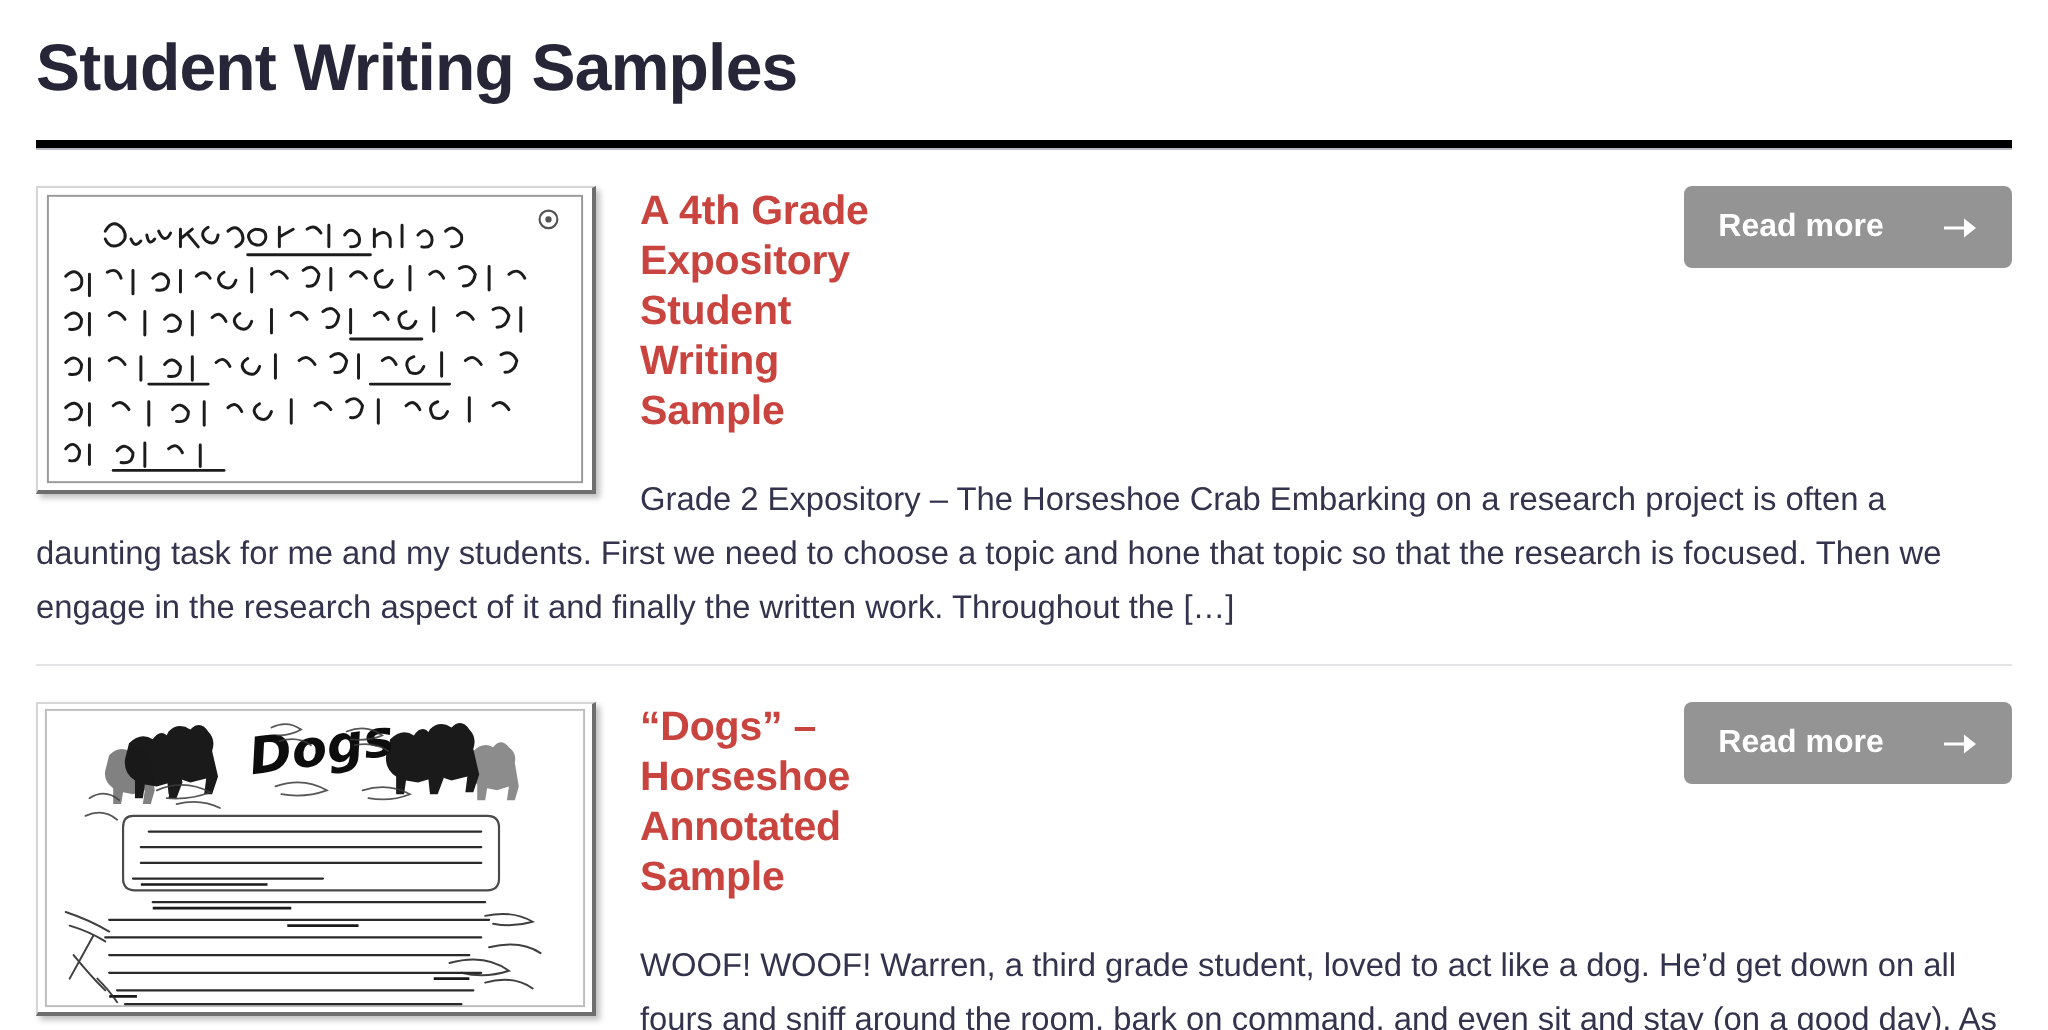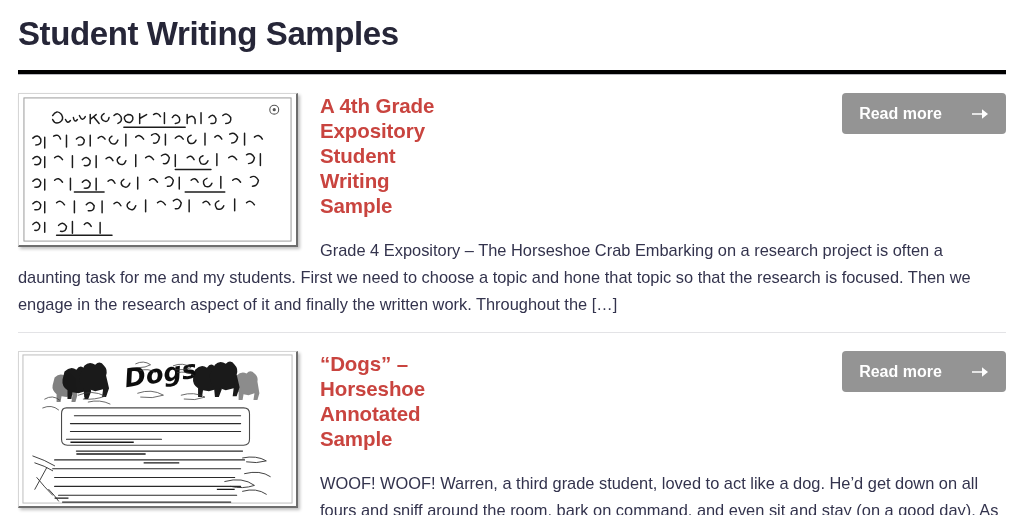--- a/index.html
+++ b/index.html
@@ -205,21 +205,21 @@
             <path d="M40 134 q4 -5 8 1 q0 6 -6 5 M54 130 l0 12 M66 133 q4 -4 7 2 M82 131 l0 11"></path>
             <path d="M38 144 l56 0"></path>
           </g>
         </svg>
       </div>
 
       <div class="entry">
         <h2 class="entry-title">
           <a href="#">A 4th Grade Expository Student Writing Sample</a>
         </h2>
-        <p class="entry-excerpt">Grade 4 Expository – The Horseshoe Crab Embarking on a research project is often a daunting task for me and my students. First we need to choose a topic and hone that topic so that the research is focused. Then we engage in the research aspect of it and finally the written work. Throughout the […]</p>
+        <p class="entry-excerpt">Grade 2 Expository – The Horseshoe Crab Embarking on a research project is often a daunting task for me and my students. First we need to choose a topic and hone that topic so that the research is focused. Then we engage in the research aspect of it and finally the written work. Throughout the […]</p>
       </div>
 
       <button class="read-more" style="top:18px;">
         <span>Read more</span>
         <span class="arrow">
           <svg width="18" height="16" viewBox="0 0 18 16">
             <path d="M1 7.2 L11 7.2 L11 3.2 L17 8 L11 12.8 L11 8.8 L1 8.8 Z" fill="#ffffff"></path>
           </svg>
         </span>
       </button>

